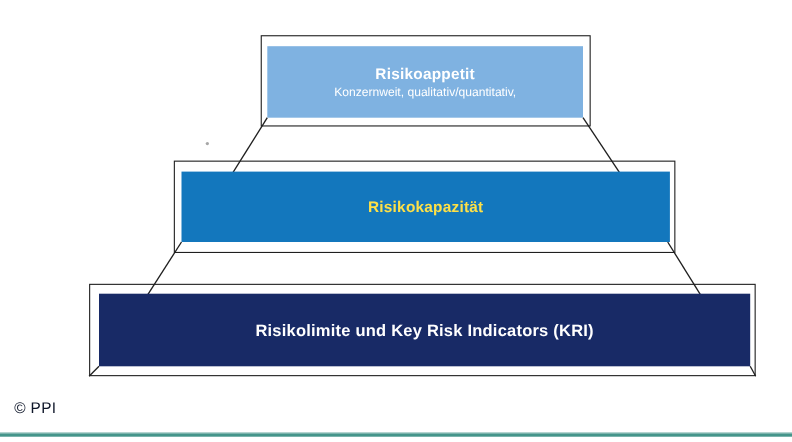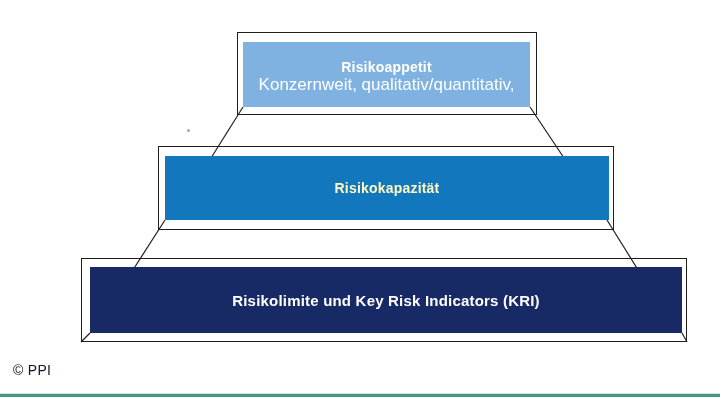--- a/index.html
+++ b/index.html
@@ -43,21 +43,21 @@
     align-items: center;
     justify-content: center;
     text-align: center;
   }
   .t1-box { left: 243px; top: 42px;  width: 287px; height: 65px; }
   .t2-box { left: 165px; top: 156px; width: 444px; height: 64px; }
   .t3-box { left: 90px;  top: 267px; width: 592px; height: 66px; }
 
   .tier-title { font-weight: bold; font-size: 14px; line-height: 17px; letter-spacing: .2px; }
   .t3-box .tier-title { font-size: 15px; line-height: 19px; }
-  .tier-sub { font-size: 17px; line-height: 13px; margin-top: 2px; }
+  .tier-sub { font-size: 11px; line-height: 13px; margin-top: 2px; }
   .tier-sub span { display: block; }
 
   
   .smudge {
     position: absolute; left: 187px; top: 129px;
     width: 3px; height: 3px; border-radius: 50%;
     background: #8a8a8a; opacity: .75; z-index: 1;
   }
 
   .copyright {
@@ -93,21 +93,21 @@
       <line x1="682" y1="333" x2="687" y2="342"></line>
     </svg>
 
     <div class="tier-box t1-box" style="color: rgb(255, 255, 255); background-color: rgb(127, 178, 225);">
       <div class="tier-title">Risikoappetit</div>
       <div class="tier-sub">
         <span>Konzernweit, qualitativ/quantitativ,</span>
       </div>
     </div>
 
-    <div class="tier-box t2-box" style="color: #fef9c3; background-color: rgb(19, 119, 189);">
+    <div class="tier-box t2-box" style="color: #fde047; background-color: rgb(19, 119, 189);">
       <div class="tier-title">Risikokapazität</div>
     </div>
 
     <div class="tier-box t3-box" style="color: rgb(255, 255, 255); background-color: rgb(24, 42, 102);">
       <div class="tier-title">Risikolimite und Key Risk Indicators (KRI)</div>
     </div>
 
     <div class="smudge"></div>
   </div>
 

